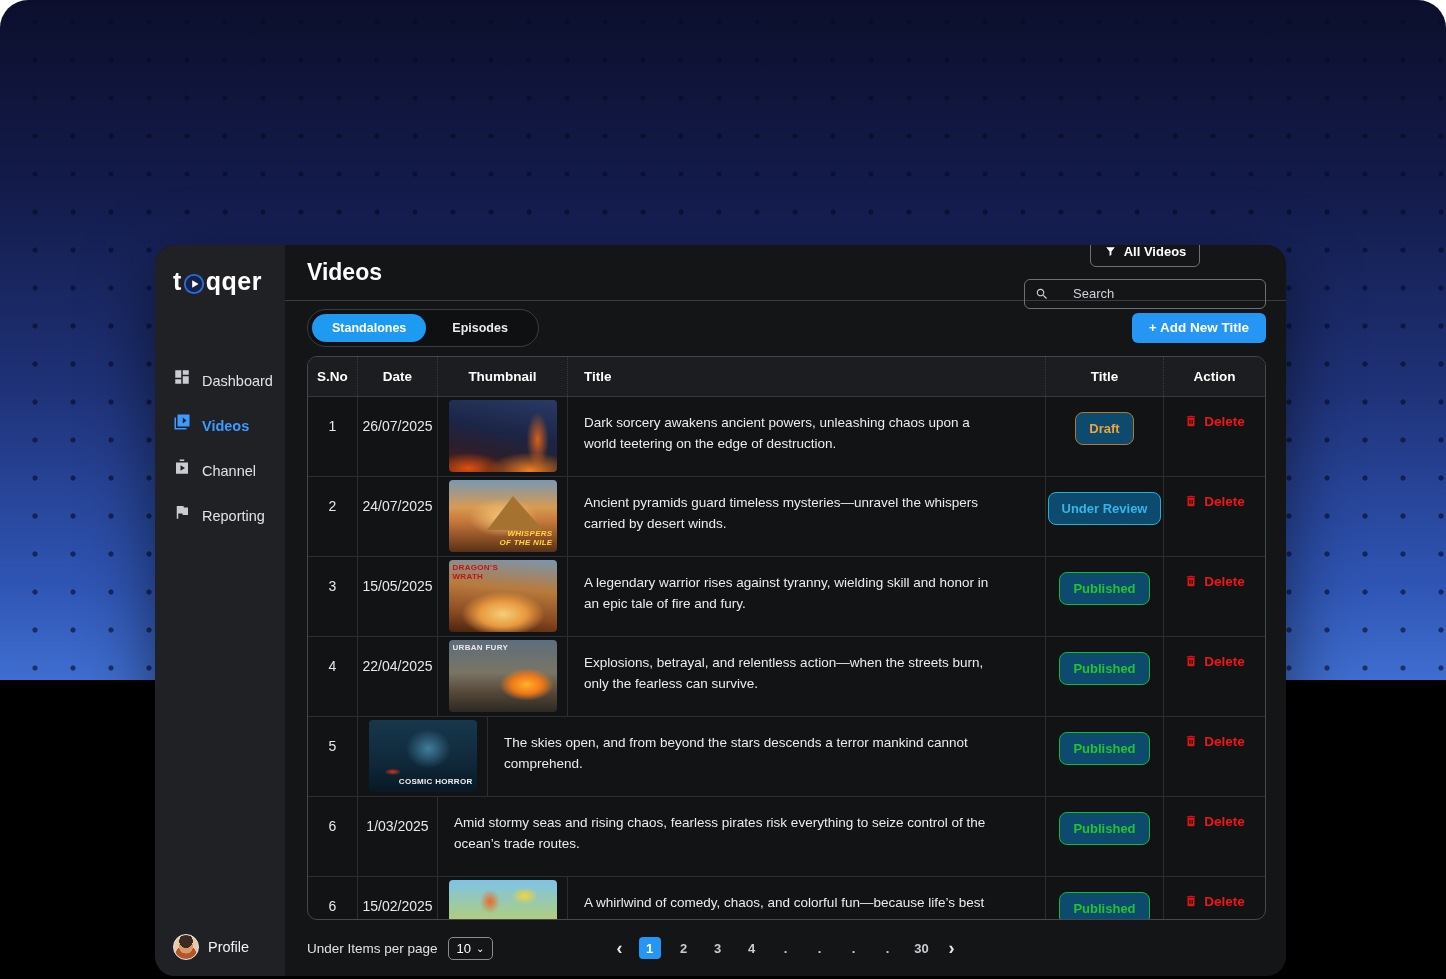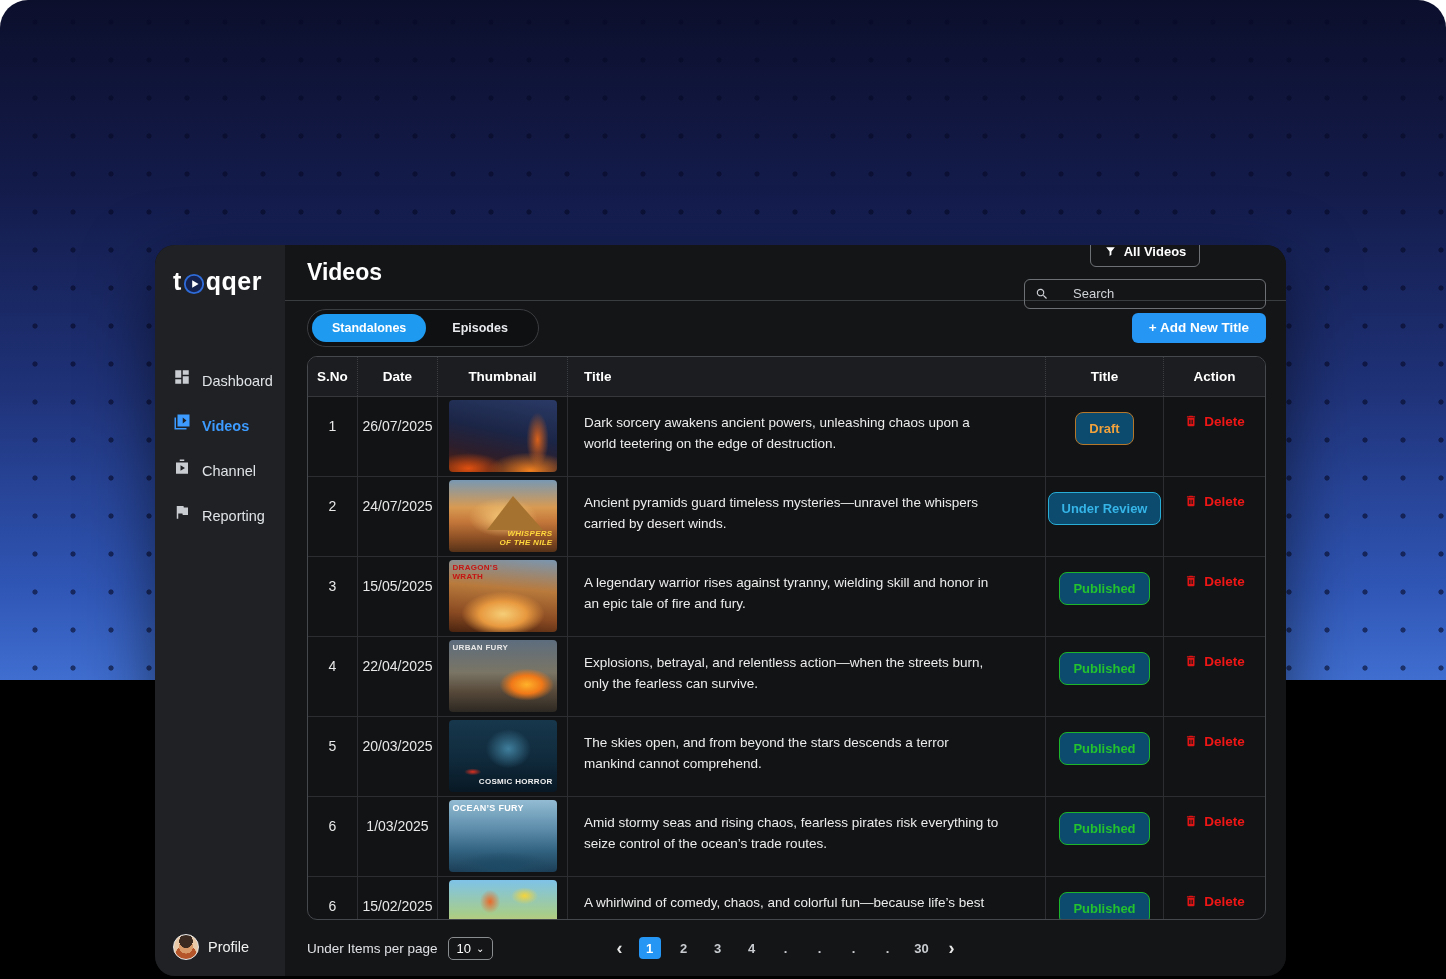--- a/index.html
+++ b/index.html
@@ -349,23 +349,20 @@
         </svg>
         <span>Delete</span>
       </button>
     </div>
   </div>
 
   <div class="trow">
     <div class="cell c-sno">
               <span>5</span>
             </div>
-    <div class="cell c-date">
-              <span>20/03/2025</span>
-            </div>
     <div class="cell c-thumb">
       <div class="thumb thumb-5">
         <span class="thumb-label">COSMIC HORROR</span>
       </div>
     </div>
     <div class="cell c-title">
               <span>The skies open, and from beyond the stars descends a terror mankind cannot comprehend.</span>
             </div>
     <div class="cell c-status">
       <span class="status-pill status-published">Published</span>
@@ -380,25 +377,20 @@
     </div>
   </div>
 
   <div class="trow">
     <div class="cell c-sno">
               <span>6</span>
             </div>
     <div class="cell c-date">
               <span>1/03/2025</span>
             </div>
-    <div class="cell c-thumb">
-      <div class="thumb thumb-6">
-        <span class="thumb-label">OCEAN’S FURY</span>
-      </div>
-    </div>
     <div class="cell c-title">
               <span>Amid stormy seas and rising chaos, fearless pirates risk everything to seize control of the ocean’s trade routes.</span>
             </div>
     <div class="cell c-status">
       <span class="status-pill status-published">Published</span>
     </div>
     <div class="cell c-action">
       <button class="delete-btn">
         <svg viewBox="0 0 24 24">
           <path d="M6 19a2 2 0 0 0 2 2h8a2 2 0 0 0 2-2V7H6v12zm3-9h2v7H9v-7zm4 0h2v7h-2v-7zM19 4h-3.5l-1-1h-5l-1 1H5v2h14V4z"></path>

